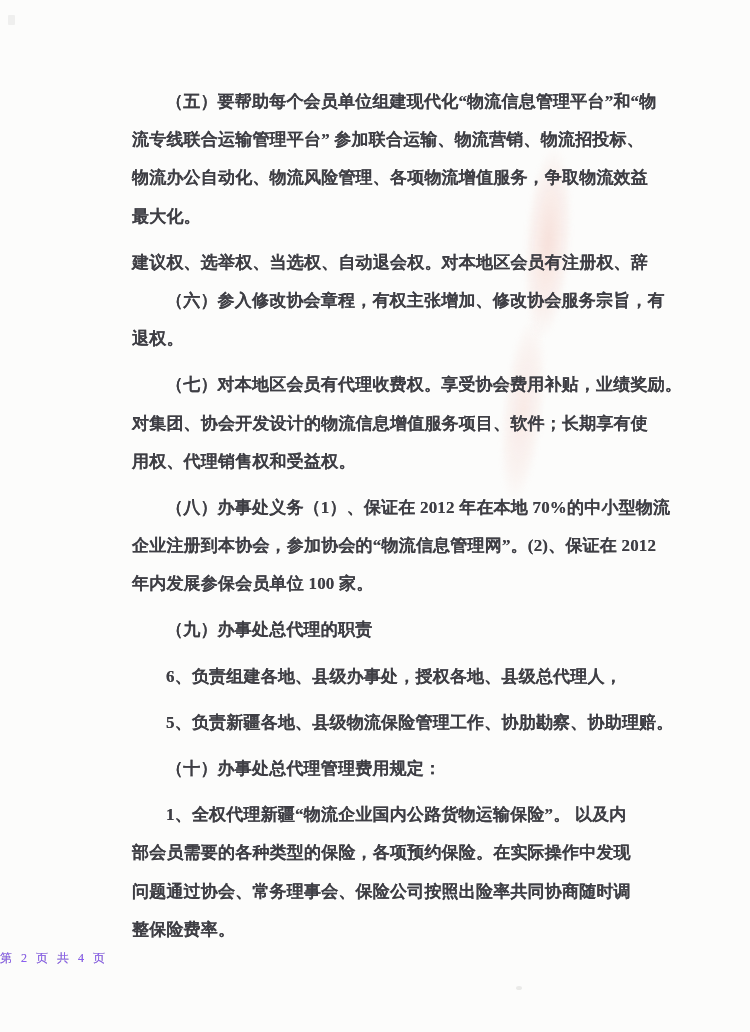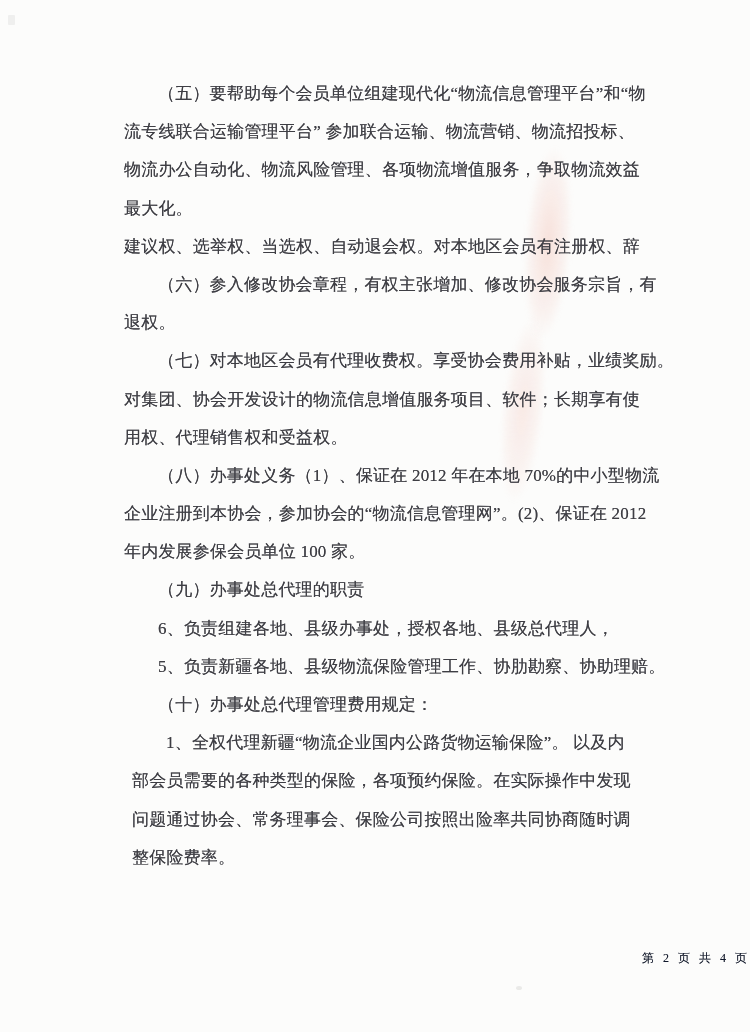--- a/index.html
+++ b/index.html
@@ -14,32 +14,32 @@
   .content {
     position: absolute;
     left: 124px;
     top: 75px;
     font-size: 17px;
     line-height: 38.2px;
     color: #3e3e44;
     text-shadow: 0 0 0.6px rgba(62,62,68,0.75);
     letter-spacing: 0.2px;
   }
-  .para { margin: 0; }
+  .para { margin: 8px; font-weight: bold; }
   .para.offset { margin-left: 8px; }
   .line { white-space: pre; height: 38.2px; }
   .line.indent { padding-left: 34px; }
   .footer {
     position: absolute;
     left: 0; right: 0;
     top: 950px;
-    text-align: right;
+    text-align: left;
     font-size: 12px;
     letter-spacing: 3px;
-    color: #0f172a;
+    color: #8b5cf6;
     text-shadow: 0 0 0.4px rgba(85,85,90,0.6);
   }
   .stain { position: absolute; pointer-events: none; filter: blur(2px); }
   .stain-a {
     left: 518px; top: 118px; width: 60px; height: 250px;
     background: radial-gradient(ellipse 50% 50% at 50% 50%,
       rgba(235,166,150,0.32), rgba(235,166,150,0.12) 55%, rgba(235,166,150,0) 78%);
     transform: rotate(4deg);
   }
   .stain-b {

